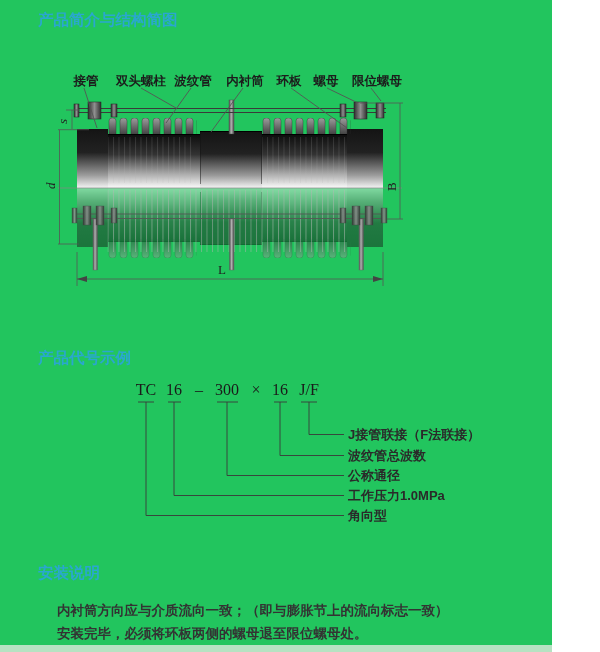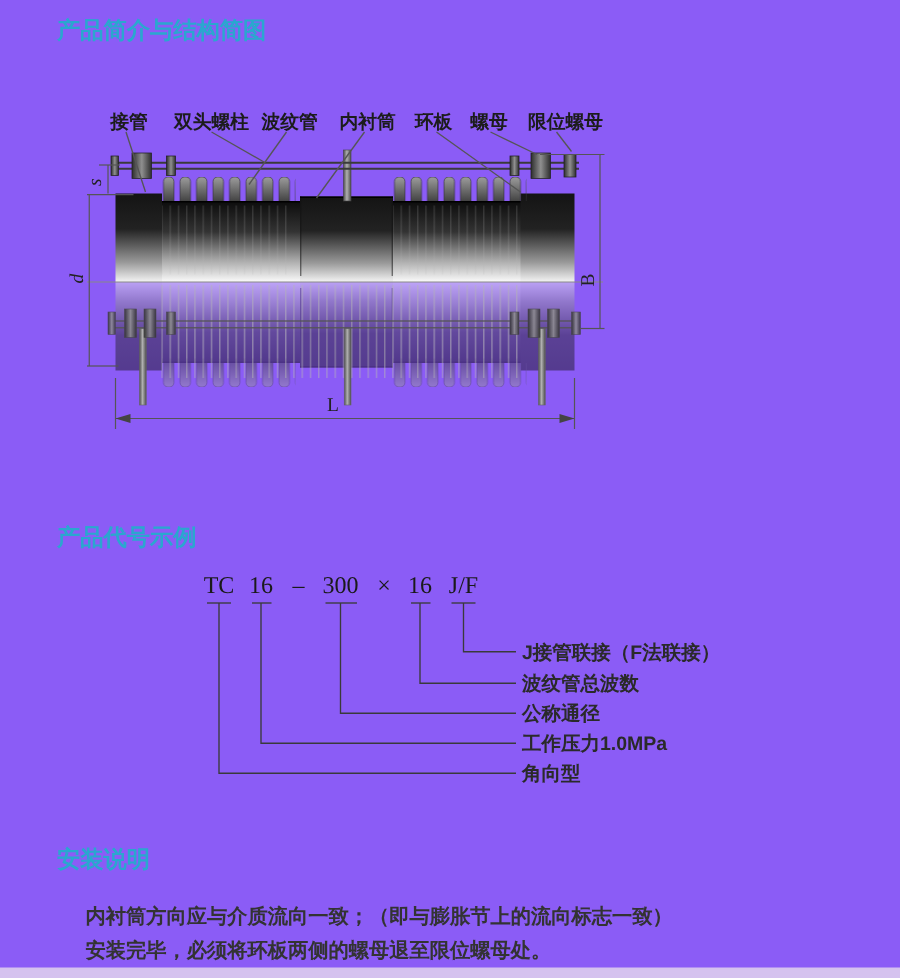--- a/index.html
+++ b/index.html
@@ -1,17 +1,17 @@
 <!DOCTYPE html>
 <html><head>
 <meta charset="utf-8">
 <style>
   html,body{margin:0;padding:0;}
   body{font-family:"Liberation Sans","DejaVu Sans",sans-serif;}
-  .page{position:relative;width:600px;height:652px;background:#8b5cf6;overflow:hidden;}
+  .page{position:relative;width:552px;height:652px;background:#22c55e;overflow:hidden;}
   svg text{user-select:none;}
   .heading{fill:#2aa7cf;font-weight:bold;font-size:15.5px;font-family:"Liberation Sans","DejaVu Sans",sans-serif;}
   .partlbl{fill:#1c1c1c;font-weight:bold;font-size:12.5px;text-anchor:middle;}
   .dimlbl{fill:#222;font-family:"Liberation Serif","DejaVu Serif",serif;font-size:13px;}
   .codetxt{fill:#1a1a1a;font-family:"Liberation Serif","DejaVu Serif",serif;font-size:16px;text-anchor:middle;}
   .callout{fill:#2a2a2a;font-weight:bold;font-size:13px;}
   .para{fill:#333;font-weight:600;font-size:13.5px;}
 </style>
 </head>
 <body>

